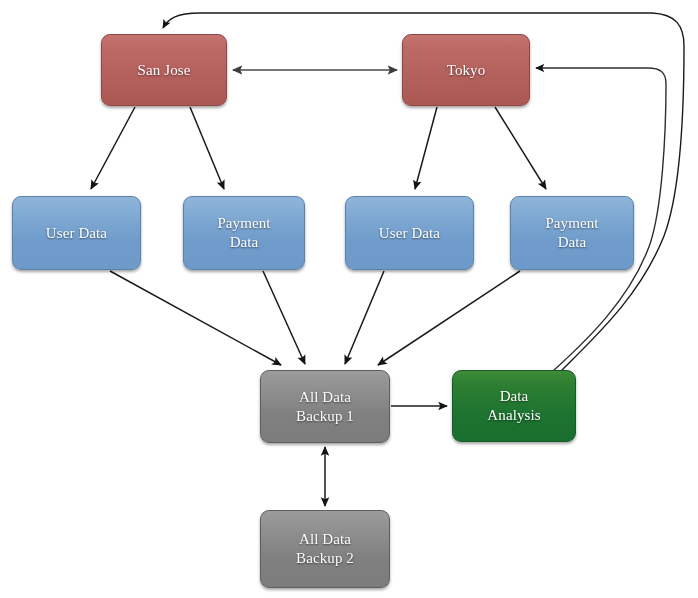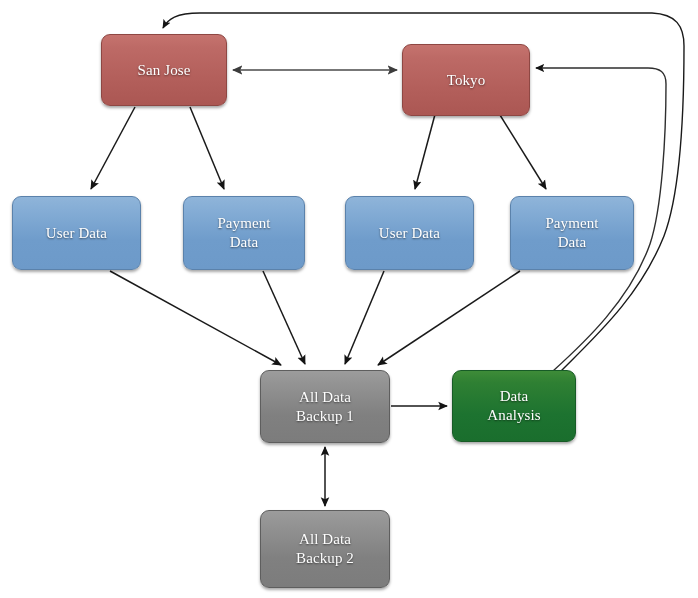--- a/index.html
+++ b/index.html
@@ -121,21 +121,21 @@
                C 662 208, 666 136, 666 84
                C 666 72, 660 68, 648 68
                L 536 68" stroke="#2e2e2e" stroke-width="1.4" marker-end="url(#arrow-head)"></path>
     </g>
   </svg>
 
   <div class="node node-red" style="left:101px; top:34px; width:126px; height:72px;">
     <span class="label">San Jose</span>
   </div>
 
-  <div class="node node-red" style="left:402px; top:34px; width:128px; height:72px;margin-top:10px;">
+  <div class="node node-red" style="left:402px; top:34px; width:128px; height:72px;">
     <span class="label">Tokyo</span>
   </div>
 
   <div class="node node-blue" style="left:12px; top:196px; width:129px; height:74px;">
     <span class="label">User Data</span>
   </div>
 
   <div class="node node-blue" style="left:183px; top:196px; width:122px; height:74px;">
     <span class="label">Payment
 Data</span>

